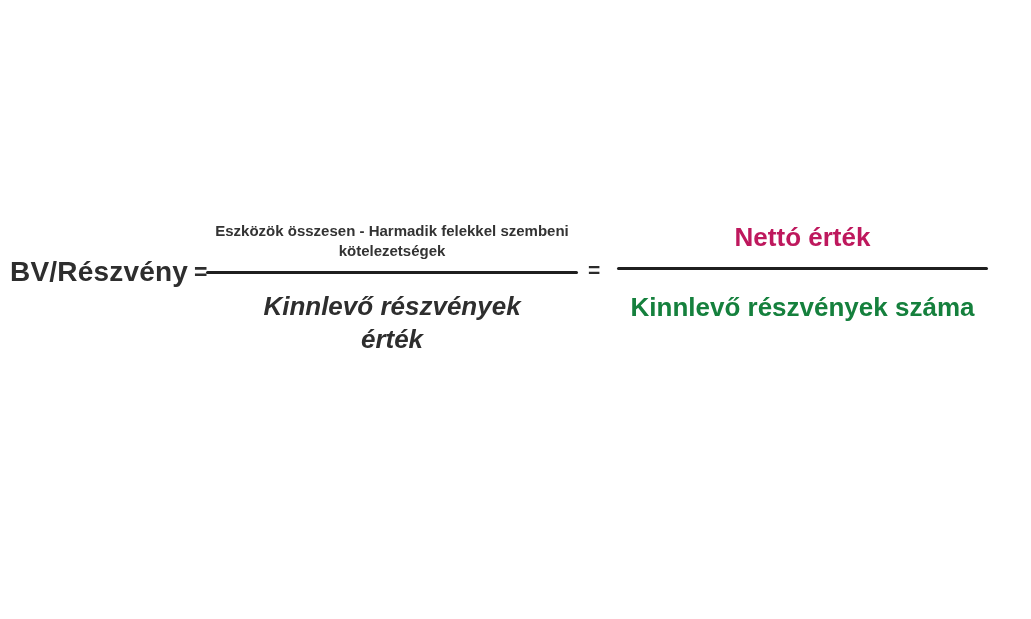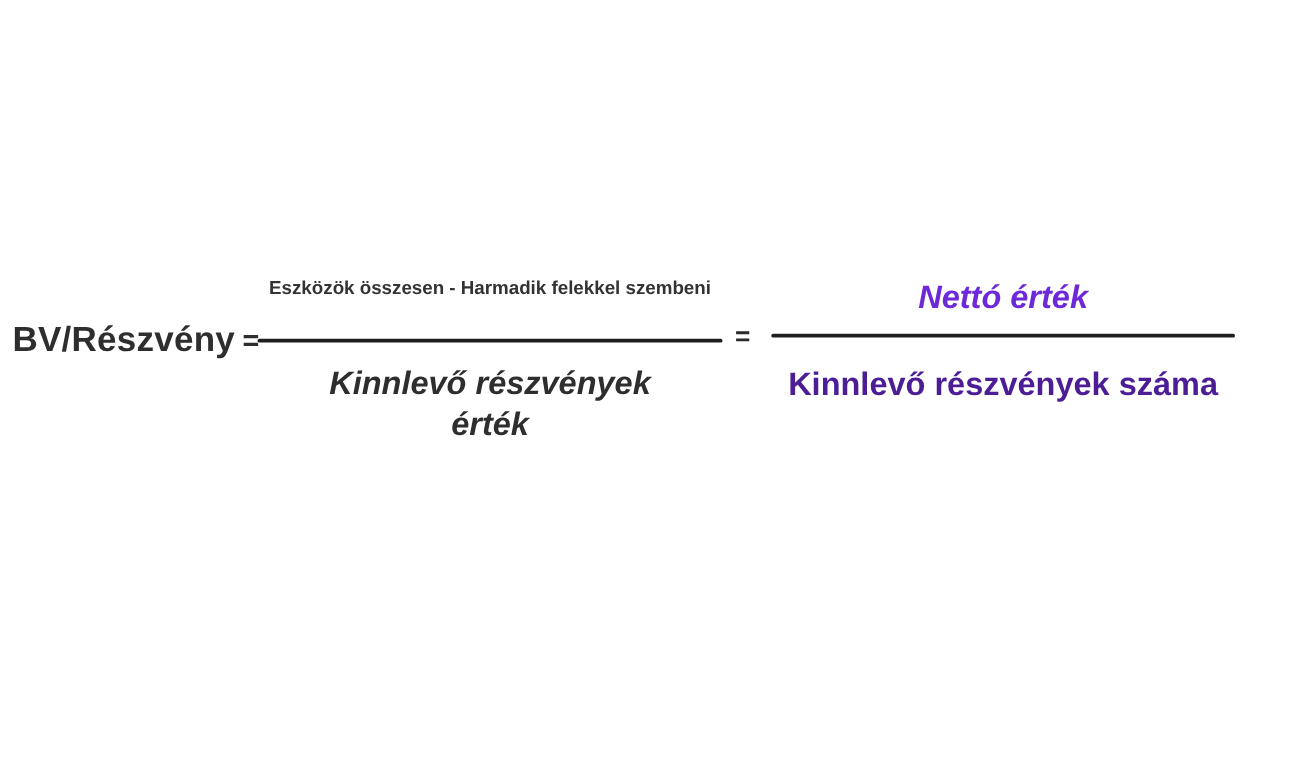--- a/index.html
+++ b/index.html
@@ -73,31 +73,30 @@
     color: #2e2e2e;
   }
   .den1 span { display: block; font-style: italic; }
   .num2 {
     position: absolute;
     top: 222px;
     left: 0;
     width: 100%;
     font-size: 26px;
     font-weight: 700;
-    color: #6d28d9;
-    font-style: italic;
+    color: #be185d;
   }
   .den2 {
     position: absolute;
     top: 292px;
     left: 0;
     width: 100%;
     font-size: 26px;
     font-weight: 700;
-    color: #4c1d95;
+    color: #15803d;
     white-space: nowrap;
   }
   .mid-eq {
     position: absolute;
     left: 588px;
     top: 258px;
     font-size: 21px;
     font-weight: 800;
     color: #2a2a2a;
   }
@@ -107,20 +106,21 @@
 
 <div class="canvas">
 
   <div class="lhs">
     <span>BV/Részvény</span><span class="eq">=</span>
   </div>
 
   <div class="frac frac1">
     <div class="num1">
       <span>Eszközök összesen - Harmadik felekkel szembeni</span>
+      <span>kötelezetségek</span>
     </div>
     <div class="frac-bar"></div>
     <div class="den1">
       <span>Kinnlevő részvények</span>
       <span>érték</span>
     </div>
   </div>
 
   <div class="mid-eq">=</div>
 

